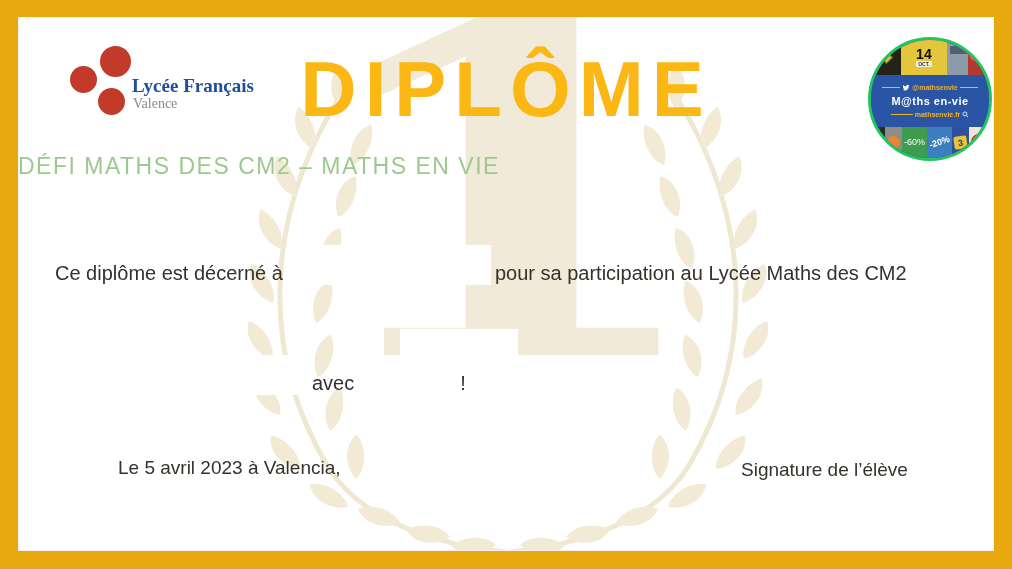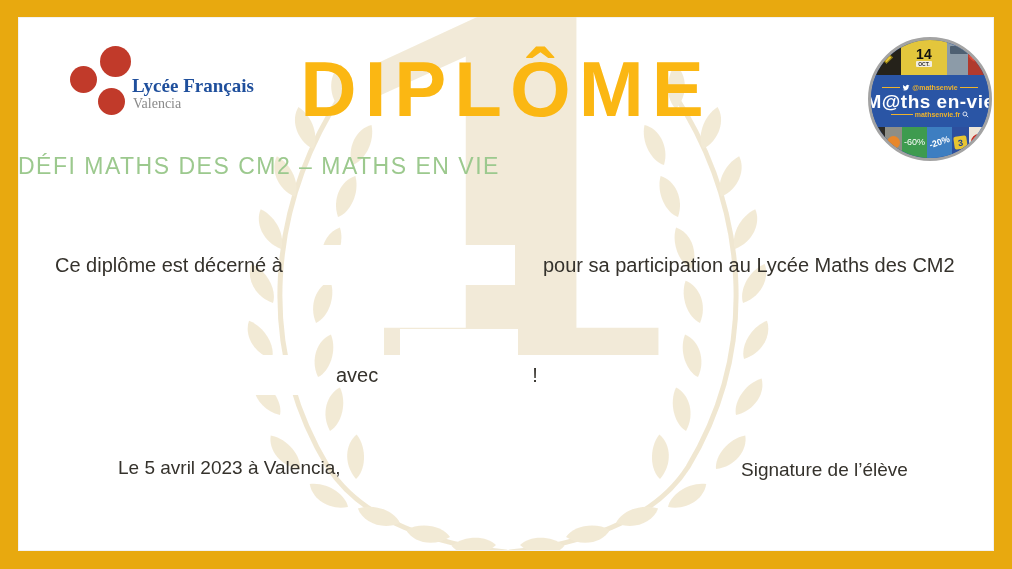--- a/index.html
+++ b/index.html
@@ -46,21 +46,21 @@
     position:absolute;left:90px;top:38px;white-space:nowrap;
     font-family:"Liberation Serif",serif;font-weight:700;font-size:19px;color:var(--logo-blue);
   }
   .lycee-city{
     position:absolute;left:91px;top:59px;
     font-family:"Liberation Serif",serif;font-size:14px;color:var(--logo-gray);
   }
   
   .badge{
     position:absolute;left:850px;top:20px;width:124px;height:124px;border-radius:50%;
-    background:var(--badge-blue);border:3px solid #a3a3a3;overflow:hidden;
+    background:var(--badge-blue);border:3px solid #22c55e;overflow:hidden;
     display:flex;flex-direction:column;
   }
   .badge-strip{display:flex;flex:1 1 auto;min-height:0;}
   .tile{flex:1 1 auto;position:relative;overflow:hidden;display:flex;align-items:center;justify-content:center;}
   .t-dark{background:#25221a;}
   .t-cal{background:#E3C63C;flex-direction:column;flex-grow:1.4;}
   .t-cal .big{font-weight:700;font-size:14px;color:#111;line-height:12px;}
   .t-cal .chip{font-size:5px;font-weight:700;background:#f2efe4;color:#333;padding:0 2px;border-radius:1px;margin-top:1px;}
   .t-photo{background:#8C9BA8;}
   .t-photo::after{content:"";position:absolute;left:3px;top:6px;width:18px;height:8px;background:#4e6072;border-radius:1px;}
@@ -77,37 +77,37 @@
   .t-dice{background:#2d4f9e;}
   .dice{width:13px;height:13px;background:#E8C531;color:#1d3e8c;font-weight:700;font-size:9px;display:flex;align-items:center;justify-content:center;border-radius:2px;transform:rotate(-8deg);}
   .t-sign{background:#EDE6D8;}
   .sign{width:16px;height:16px;border-radius:50%;background:#fff;border:3px solid #C62F22;color:#111;font-weight:700;font-size:5.5px;display:flex;align-items:center;justify-content:center;}
   .badge-band{
     flex:0 0 52px;background:var(--badge-blue);z-index:2;
     display:flex;flex-direction:column;align-items:center;justify-content:center;gap:1px;
   }
   .badge-handle{display:flex;align-items:center;gap:2px;color:var(--badge-gold);font-size:7px;font-weight:700;width:100%;justify-content:center;}
   .badge-handle .rule{flex:0 0 18px;border-top:1px solid var(--badge-gold);}
-  .badge-title{color:#fff;font-weight:700;font-size:19px;letter-spacing:.5px;line-height:17px;white-space:nowrap;}
+  .badge-title{color:#fff;font-weight:700;font-size:11px;letter-spacing:.5px;line-height:17px;white-space:nowrap;}
   .badge-site{display:flex;align-items:center;gap:2px;color:var(--badge-gold);font-size:7px;font-weight:700;width:100%;justify-content:center;}
   .badge-site .rule{flex:0 0 22px;border-top:1px solid var(--badge-gold);}
   .icon-svg{display:inline-block;vertical-align:middle;}
   
   .title{
     position:absolute;left:0;right:0;top:26px;text-align:center;
     font-weight:700;font-size:78px;line-height:92px;letter-spacing:8px;
     color:var(--title-yellow);white-space:nowrap;
   }
   .subtitle{
     position:absolute;left:0;right:0;top:136px;text-align:left;
     font-size:23px;letter-spacing:1.5px;color:var(--subtitle-green);white-space:nowrap;
   }
   
   .bodyline{color:var(--body-text);font-size:20px;white-space:nowrap;}
-  .row{position:absolute;display:flex;align-items:center;height:40px;gap:24px;}
+  .row{position:absolute;display:flex;align-items:flex-end;height:40px;}
   .row-award{left:37px;top:228px;}
   .row-congrats{left:102px;top:338px;}
   .blank{background:#fff;height:40px;align-self:center;}
   .blank-name{width:204px;margin:0 4px;}
   .blank-rank{width:186px;margin:0 3px;}
   .blank-score{width:100px;margin:0 3px;}
   .line-event{position:absolute;left:0;right:0;top:272px;text-align:center;}
   
   .footer-date{position:absolute;left:100px;top:440px;font-size:19px;color:var(--body-text);white-space:nowrap;}
   .footer-sig{position:absolute;left:715px;top:442px;font-size:19px;color:var(--body-text);white-space:nowrap;margin-left:8px;}
@@ -174,21 +174,21 @@
     </g>
   </svg>
 
   <div class="mask mask-mid"></div>
 
   <div class="lycee">
     <span class="dot dot-big"></span>
     <span class="dot dot-left"></span>
     <span class="dot dot-bottom"></span>
     <span class="lycee-name">Lycée Français</span>
-    <span class="lycee-city">Valencia</span>
+    <span class="lycee-city">Valence</span>
   </div>
 
   <div class="badge">
     <div class="badge-strip">
       <div class="tile t-dark">
           <span class="diamond"></span>
         </div>
       <div class="tile t-cal">
         <span class="big">14</span>
         <span class="chip">OCT.</span>

